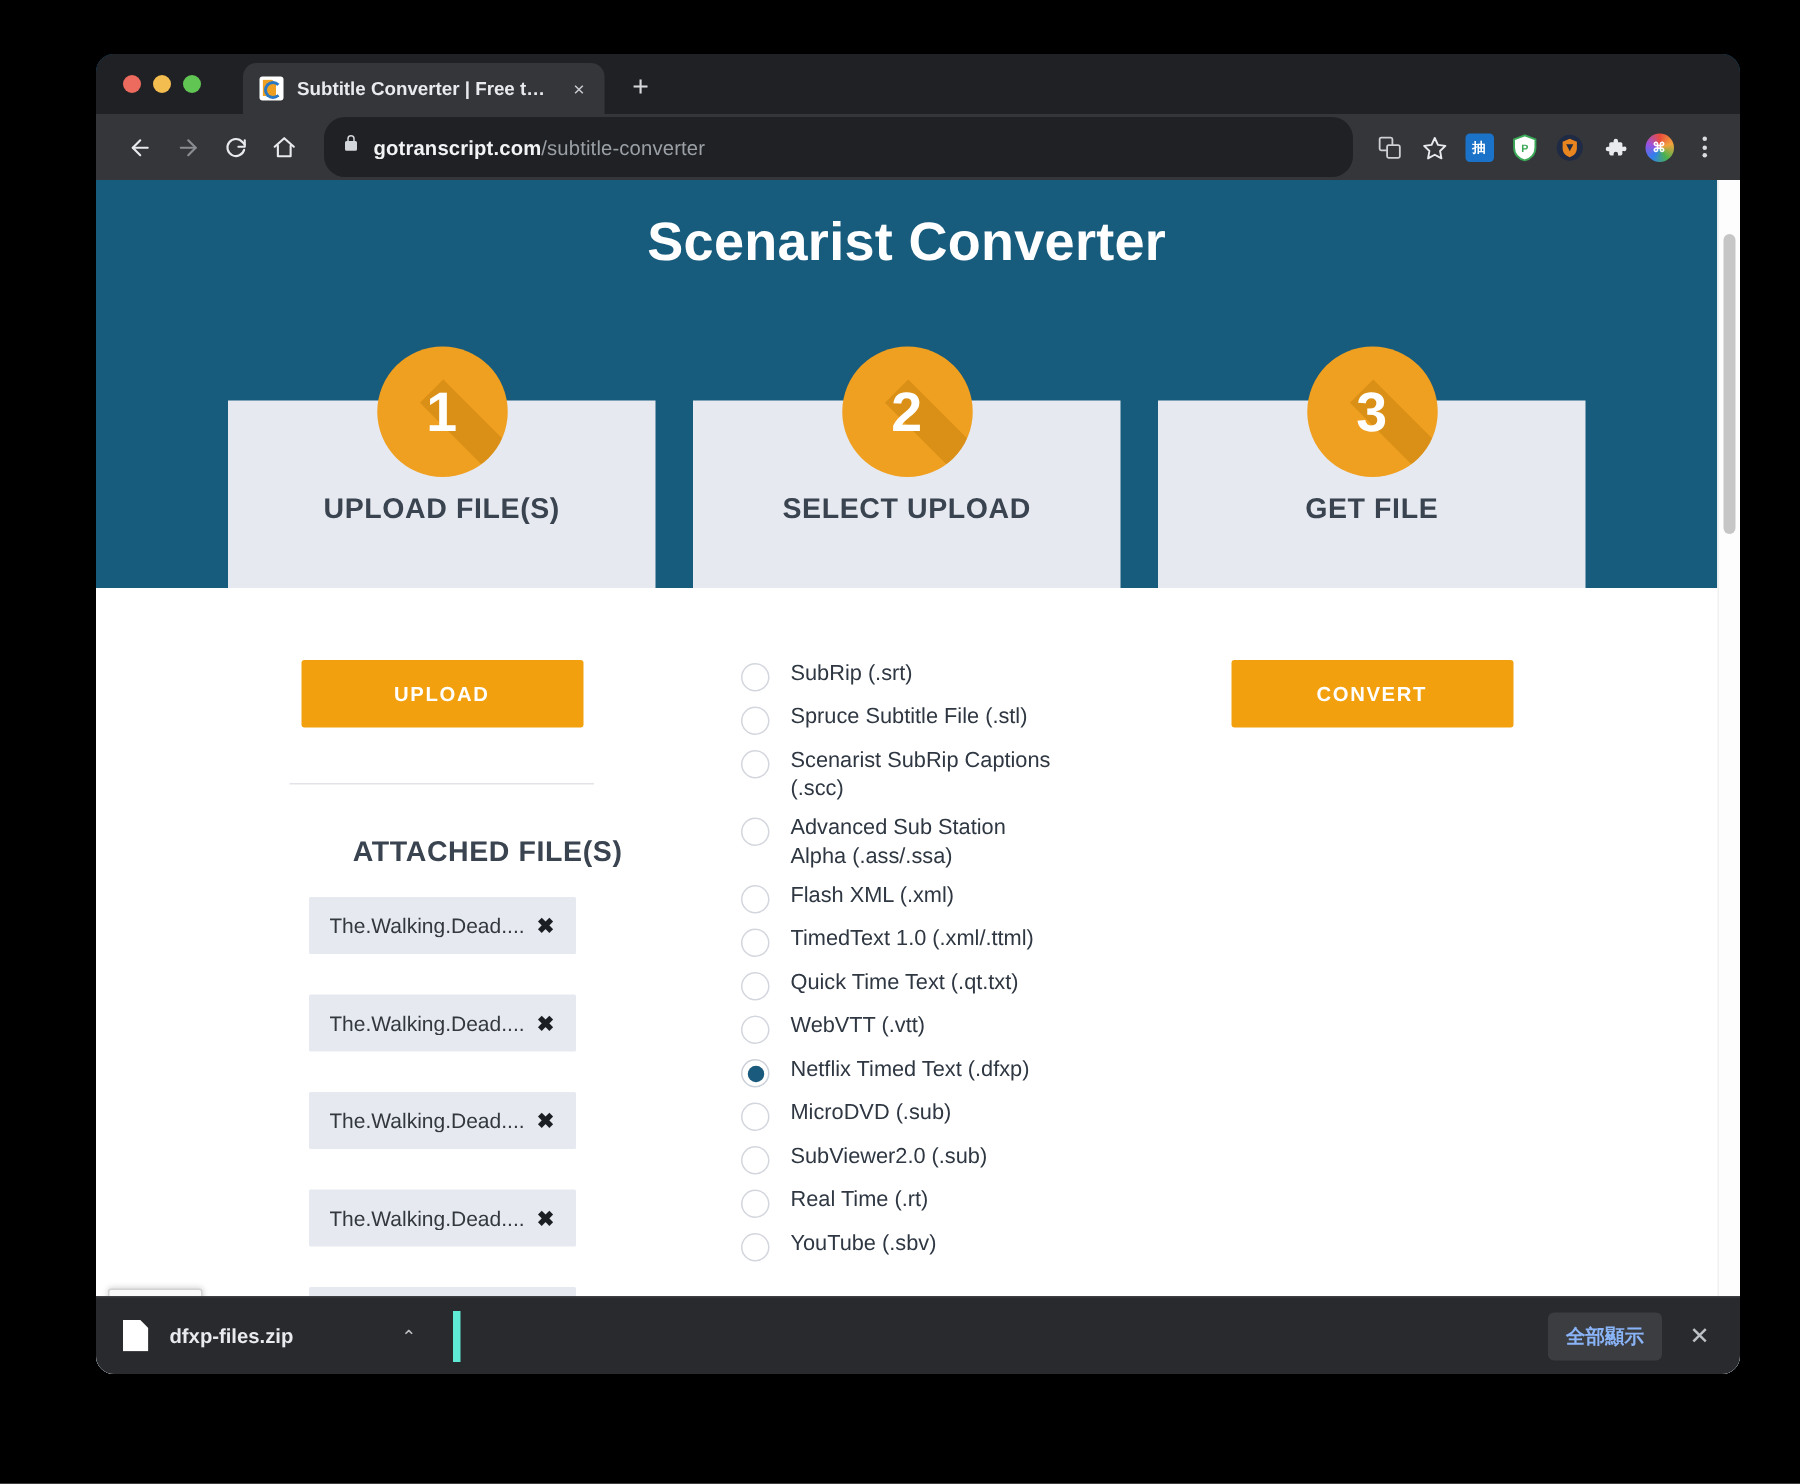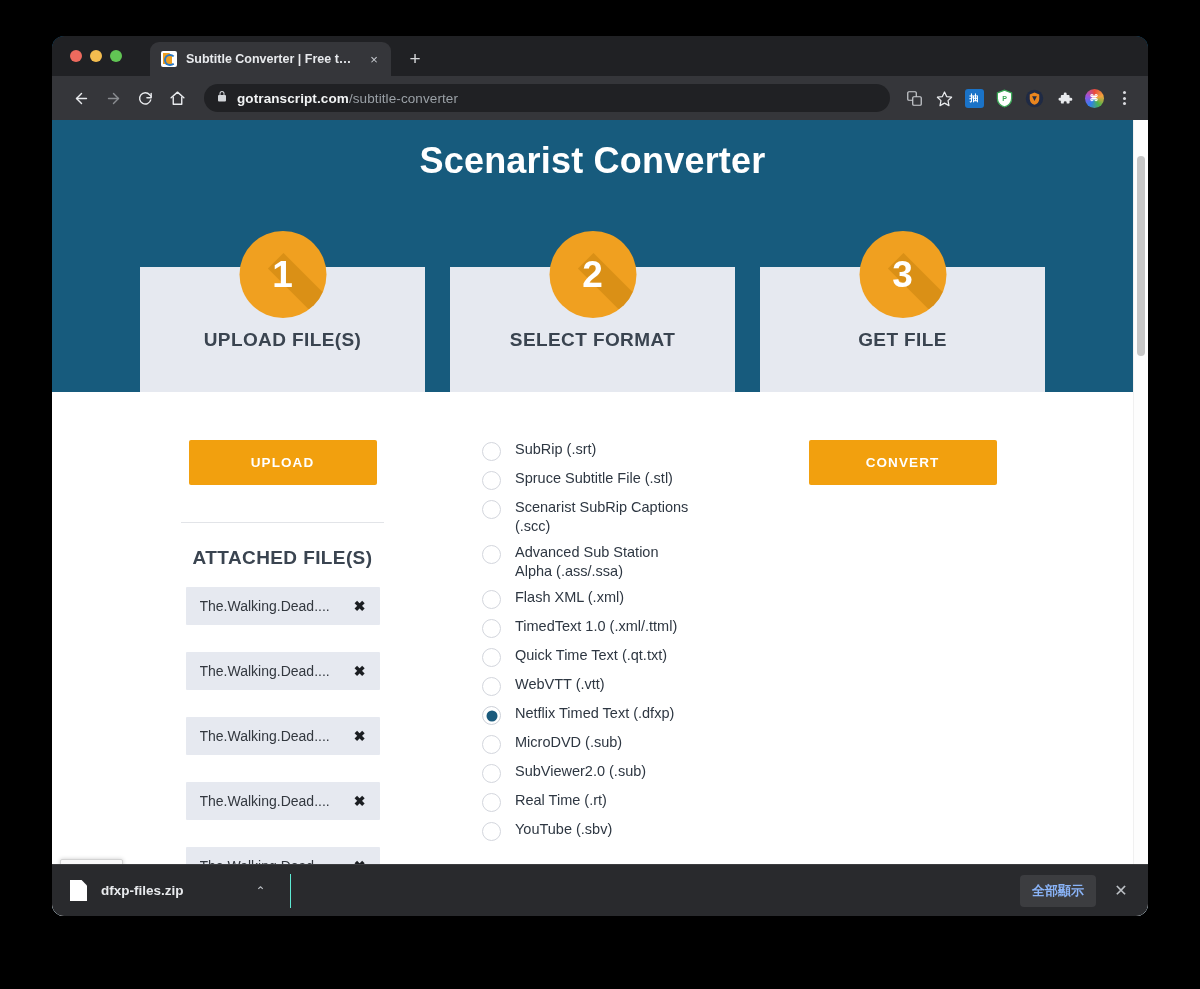--- a/index.html
+++ b/index.html
@@ -6,21 +6,21 @@
   html, body {
     width: 1200px; height: 989px;
     background: #000;
     font-family: "Liberation Sans", sans-serif;
     overflow: hidden;
   }
 
   
   .browser-window {
     position: absolute;
-    left: 52px; top: 36px;
+    left: 64px; top: 36px;
     width: 1096px; height: 880px;
     background: #0369a1;
     border-radius: 12px;
     overflow: hidden;
     box-shadow: 0 10px 40px rgba(0,0,0,.6);
   }
 
   
   .tabstrip {
     position: relative;
@@ -107,21 +107,21 @@
     display: flex; align-items: center; justify-content: center;
     color: #e8eaed;
     border-radius: 50%;
     font-size: 16px;
   }
   .nav-btn svg { display: block; }
   .nav-btn.disabled { color: #8a8d91; }
 
   .omnibox {
     flex: 1;
-    height: 28px;
+    height: 40px;
     background: #202124;
     border-radius: 14px;
     display: flex; align-items: center;
     padding: 0 12px;
     margin: 0 8px 0 10px;
     gap: 9px;
     min-width: 0;
   }
   .omnibox .lock { flex: 0 0 auto; }
   .url {
@@ -257,33 +257,33 @@
     border-radius: 2px;
   }
 
   .divider {
     border: none;
     border-top: 1px solid #e2e4e8;
     margin: 37px auto 0;
     width: 203px;
   }
   .attached-title {
-    text-align: center;
+    text-align: right;
     font-size: 19px;
     font-weight: bold;
     color: #3a4450;
     letter-spacing: .4px;
-    margin-top: 24px;
+    margin-top: 35px;
   }
   .file-list { margin-top: 18px; }
   .file-chip {
     background: #e6e9f0;
     height: 38px;
     margin: 0 auto 27px;
-    width: 194px;
+    width: 178px;
     display: flex;
     align-items: center;
     padding: 0 14px;
     border-radius: 1px;
   }
   .file-name {
     flex: 1;
     font-size: 14px;
     color: #33383f;
     white-space: nowrap;
@@ -378,21 +378,21 @@
     display: flex;
     align-items: center;
     padding: 0 14px 0 18px;
     border-top: 1px solid #3c3d40;
   }
   .dl-item {
     display: flex;
     align-items: center;
     gap: 14px;
     padding-right: 18px;
-    border-right: 1px solid #5eead4;
+    border-right: 5px solid #5eead4;
     height: 34px;
   }
   .dl-fileicon {
     width: 17px; height: 21px;
     background: #fff;
     clip-path: polygon(0 0,68% 0,100% 26%,100% 100%,0 100%);
     flex: 0 0 auto;
   }
   .dl-name {
     color: #e8eaed;
@@ -570,21 +570,21 @@
             </div>
           </div>
         </div>
 
         <div class="step-col">
           <div class="step-head">
             <div class="step-circle">
               <span class="shadow"></span>
               <span class="num">2</span>
             </div>
-            <div class="step-label">SELECT FORMAT</div>
+            <div class="step-label">SELECT UPLOAD</div>
           </div>
           <div class="step-body">
             <div class="radio-list" id="radio-list">
                 <div class="radio-row">
                   <span class="radio"></span>
                   <span class="radio-label">SubRip (.srt)</span>
                 </div>
                 <div class="radio-row">
                   <span class="radio"></span>
                   <span class="radio-label">Spruce Subtitle File (.stl)</span>

